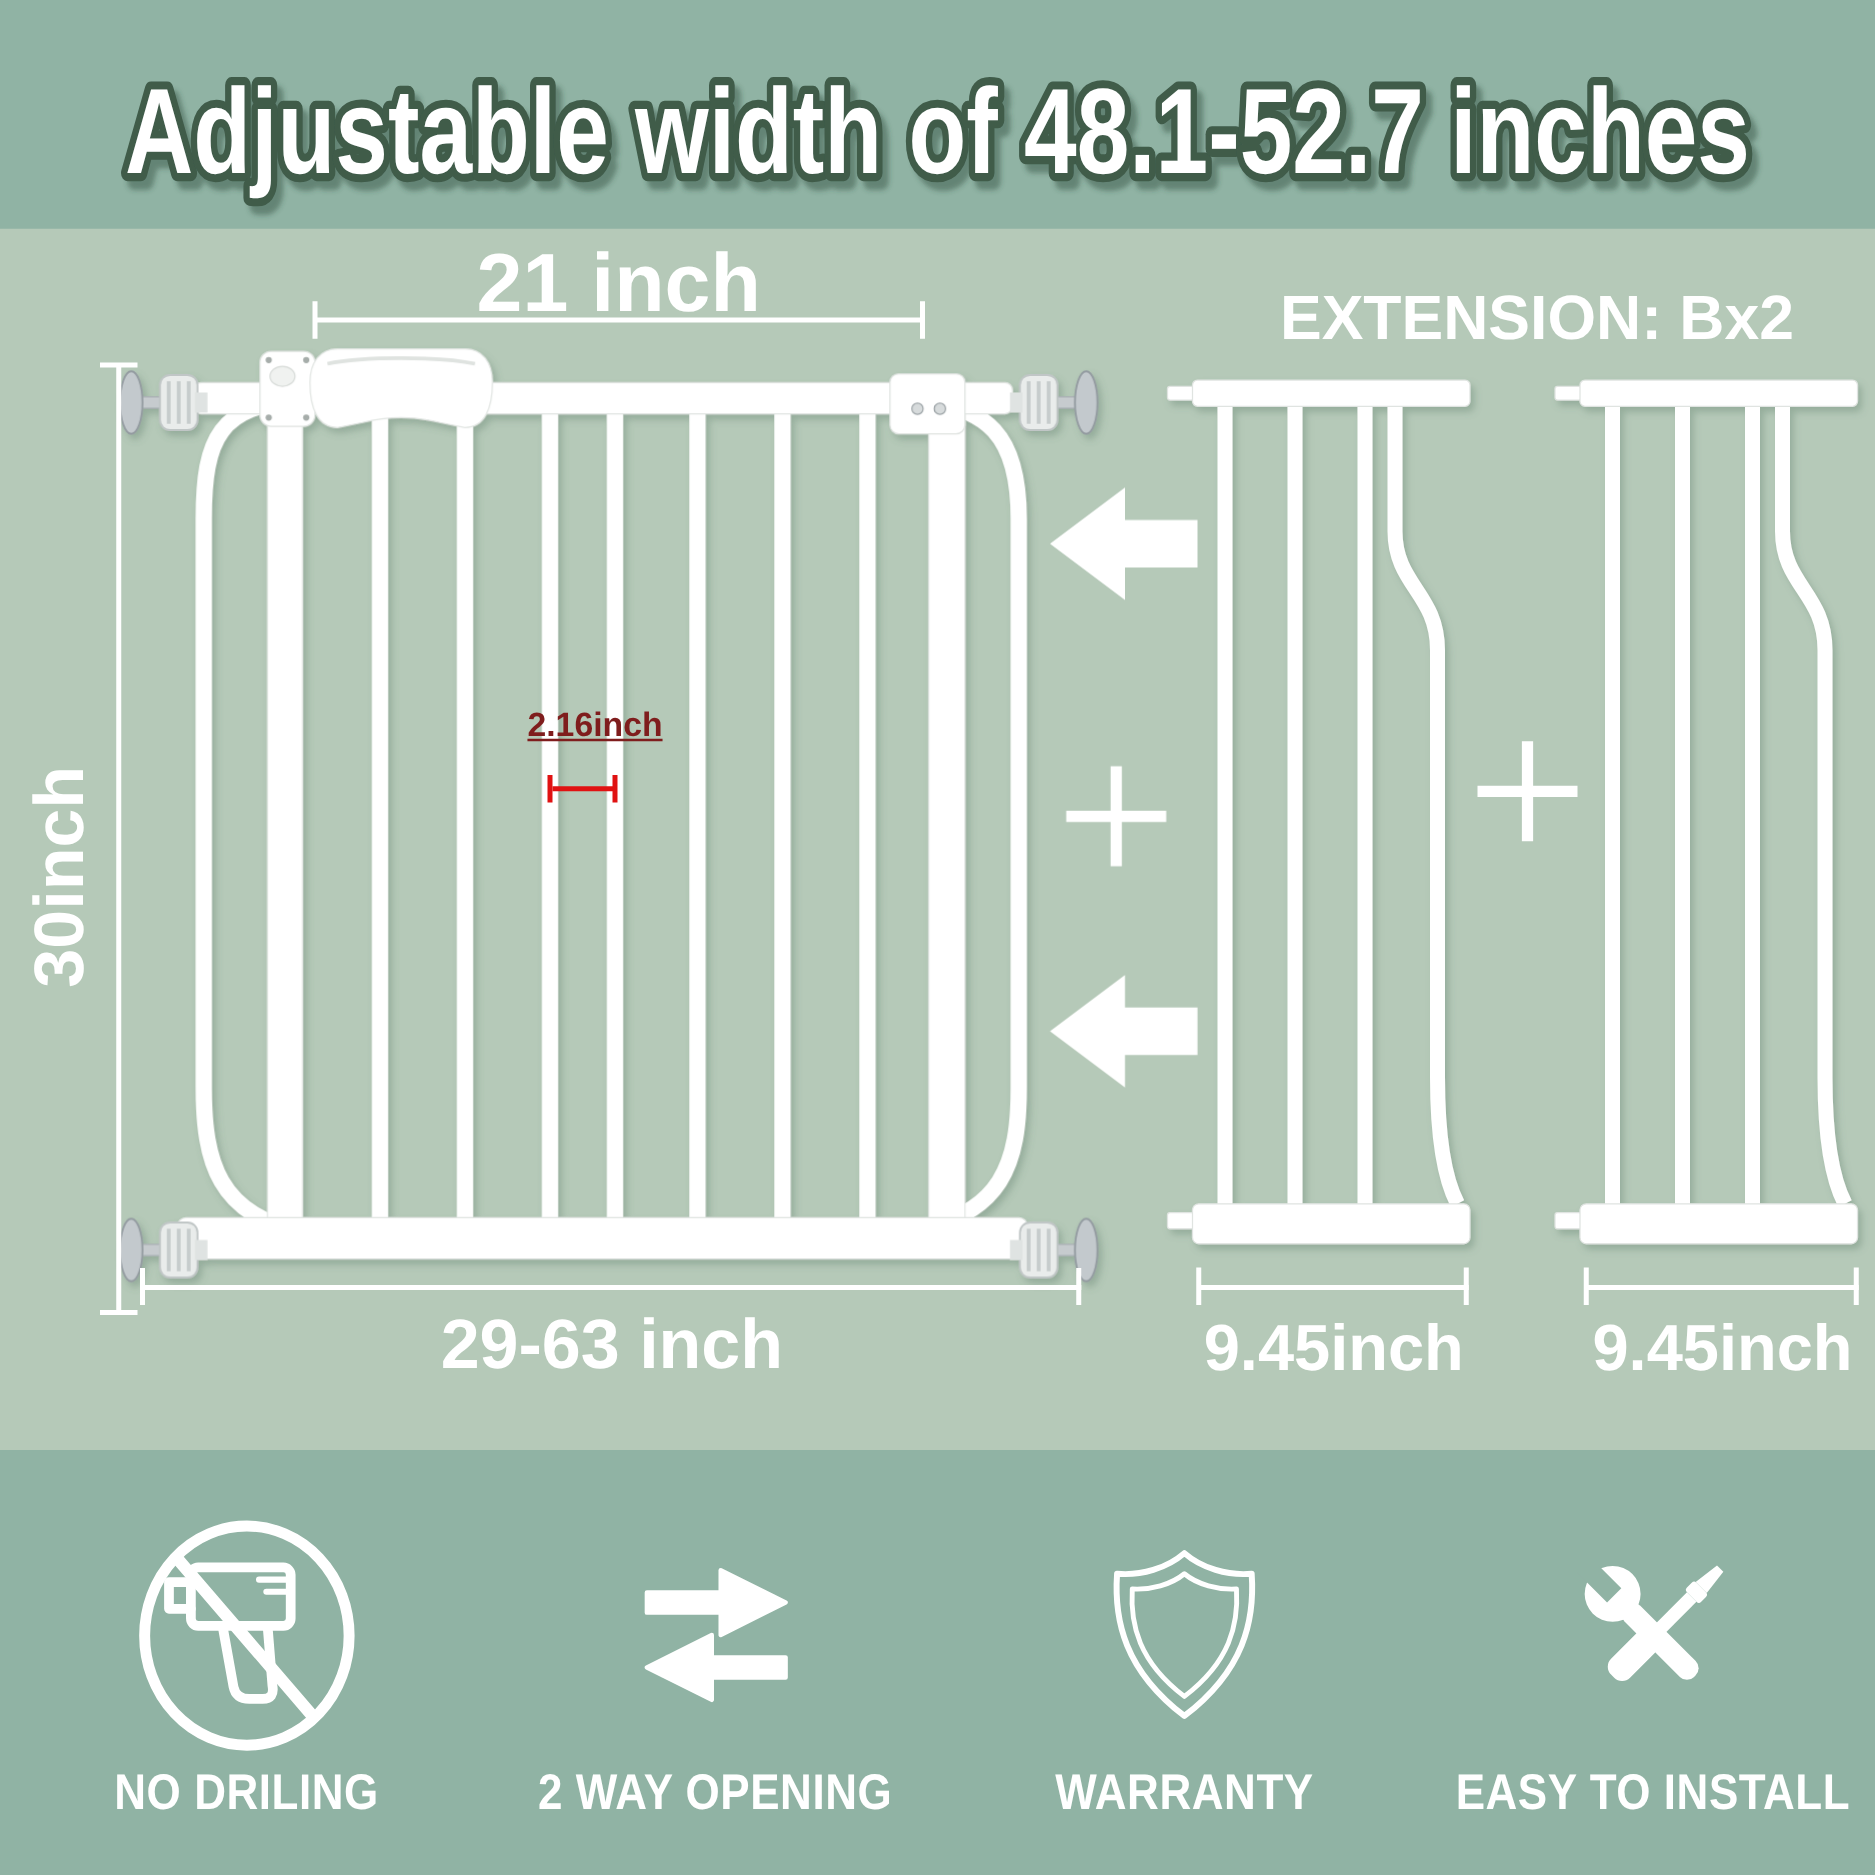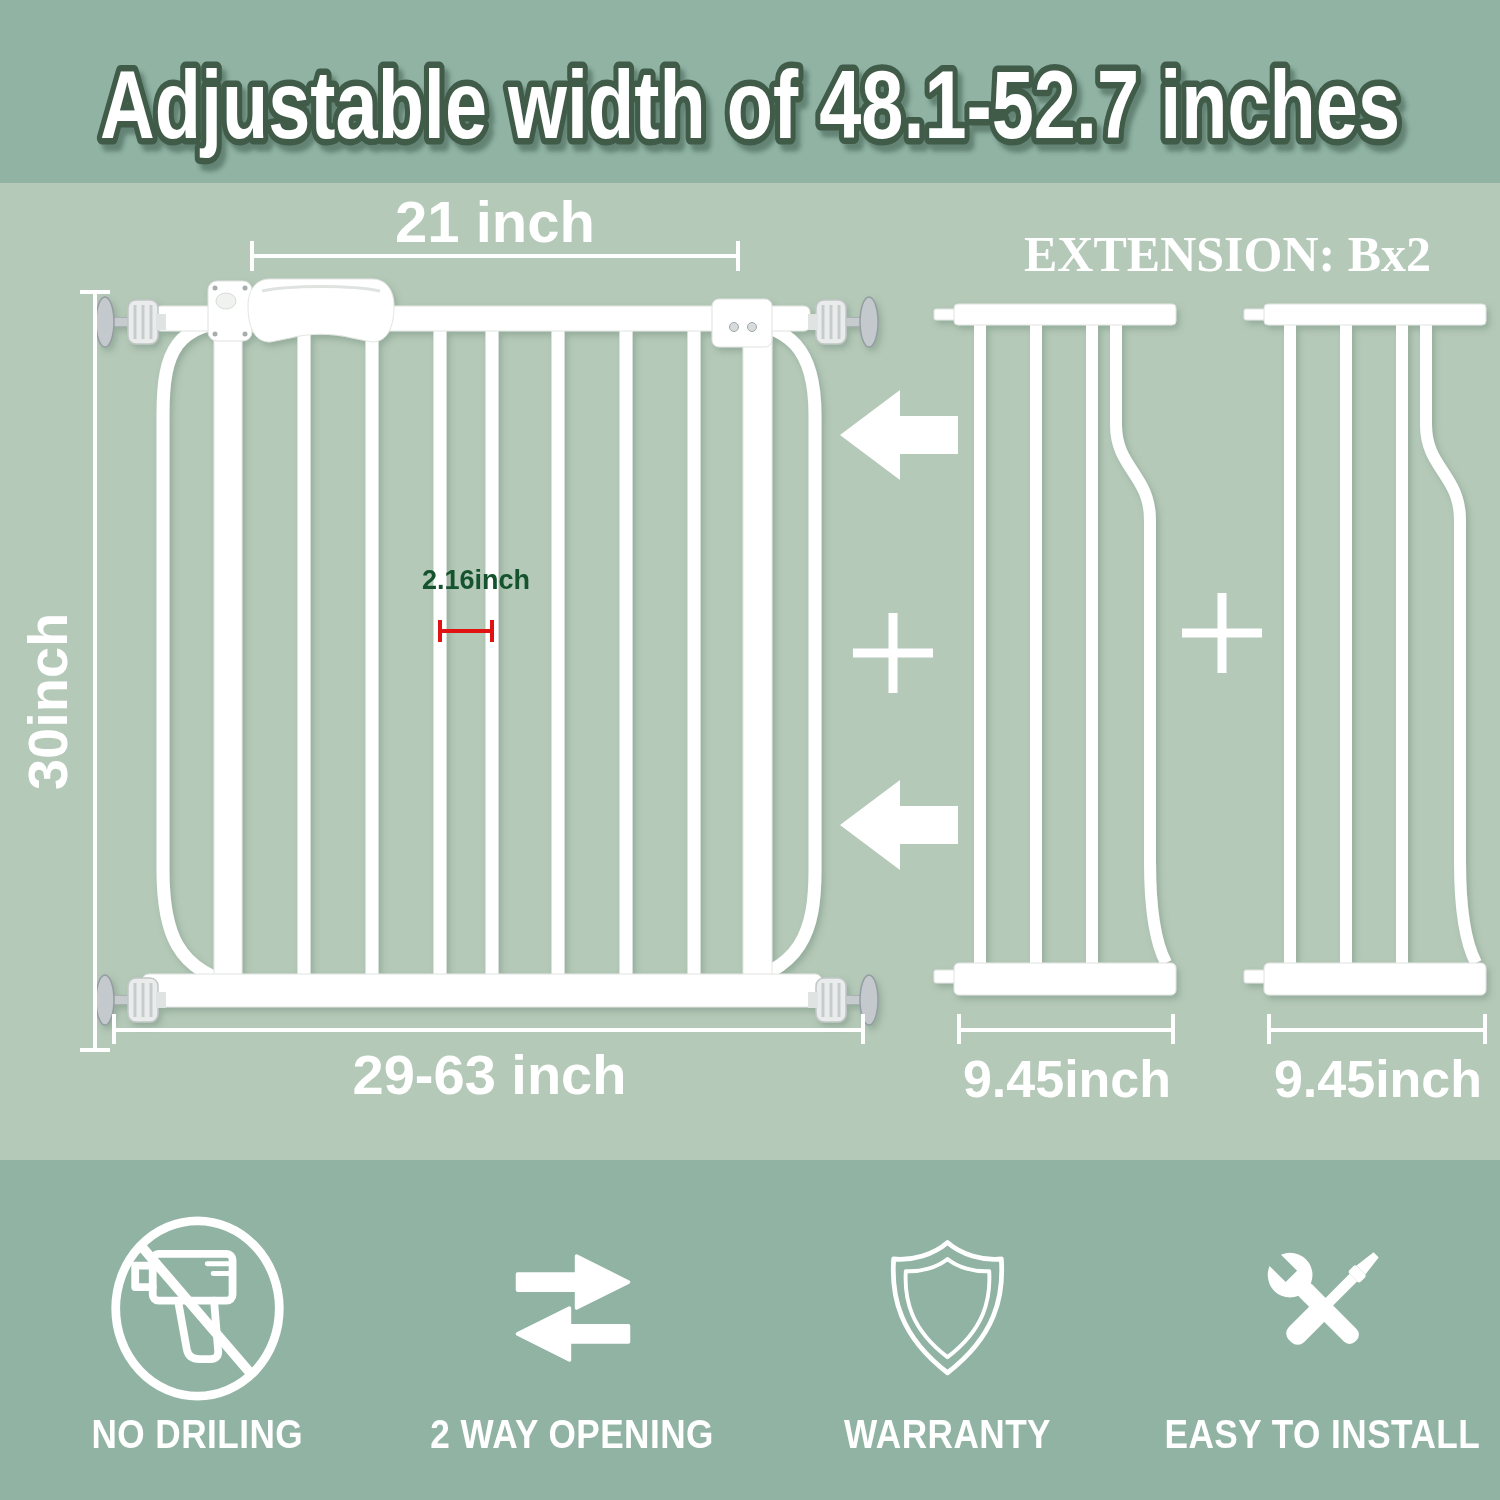--- a/index.html
+++ b/index.html
@@ -18,21 +18,21 @@
 
   .dim-label{
     position:absolute;color:#ffffff;font-weight:bold;text-align:center;
     white-space:nowrap;line-height:1.05;
   }
   .dline-h{position:absolute;height:4px;background:#ffffff;}
   .dline-v{position:absolute;width:4px;background:#ffffff;}
   .tick-v{position:absolute;width:4px;height:30px;background:#ffffff;}
   .tick-h{position:absolute;height:4px;width:30px;background:#ffffff;}
 
-  .red{color:#14532d;}
+  .red{color:#7f1d1d;text-decoration:underline;}
   .rline-h{position:absolute;height:4px;background:#e01212;}
   .rtick-v{position:absolute;width:4px;height:22px;background:#e01212;}
 
   .features{
     position:absolute;left:0;top:1160px;width:1500px;height:340px;
     display:flex;flex-direction:row;
   }
   .feature{
     width:375px;display:flex;flex-direction:column;align-items:center;
     padding-top:58px;box-sizing:border-box;padding-left:20px;
@@ -140,41 +140,41 @@
     <g filter="url(#soft)">
       <use href="#extPanel" x="1264" y="0"></use>
     </g>
 
     <use href="#arrowLeft" x="0" y="0"></use>
     <use href="#arrowLeft" x="0" y="390"></use>
     <use href="#plusSign" x="893" y="653"></use>
     <use href="#plusSign" x="1222" y="633"></use>
   </svg>
 
-  <div class="dim-label" style="left:252px;top:192px;width:486px;font-size:58px;">21 inch</div>
+  <div class="dim-label" style="left:252px;top:192px;width:486px;font-size:66px;">21 inch</div>
   <div class="dline-h" style="left:252px;top:254px;width:486px;"></div>
   <div class="tick-v" style="left:250px;top:241px;"></div>
   <div class="tick-v" style="left:736px;top:241px;"></div>
 
   <div class="dim-label" style="left:-92px;top:672px;width:280px;font-size:56px;transform:rotate(-90deg);">30inch</div>
   <div class="dline-v" style="left:93px;top:292px;height:758px;"></div>
   <div class="tick-h" style="left:80px;top:290px;"></div>
   <div class="tick-h" style="left:80px;top:1048px;"></div>
 
   <div class="dim-label" style="left:114px;top:1046px;width:751px;font-size:56px;">29-63 inch</div>
   <div class="dline-h" style="left:114px;top:1028px;width:751px;"></div>
   <div class="tick-v" style="left:112px;top:1014px;"></div>
   <div class="tick-v" style="left:861px;top:1014px;"></div>
 
   <div class="dim-label red" style="left:400px;top:566px;width:152px;font-size:27px;">2.16inch</div>
   <div class="rline-h" style="left:442px;top:629px;width:50px;"></div>
   <div class="rtick-v" style="left:438px;top:620px;"></div>
   <div class="rtick-v" style="left:490px;top:620px;"></div>
 
-  <div class="dim-label" style="left:1024px;top:228px;width:400px;font-size:50px;font-family:Liberation Serif, serif;">EXTENSION: Bx2</div>
+  <div class="dim-label" style="left:1024px;top:228px;width:400px;font-size:50px;">EXTENSION: Bx2</div>
 
   <div class="dim-label" style="left:929px;top:1052px;width:276px;font-size:52px;">9.45inch</div>
   <div class="dline-h" style="left:959px;top:1028px;width:216px;"></div>
   <div class="tick-v" style="left:957px;top:1014px;"></div>
   <div class="tick-v" style="left:1171px;top:1014px;"></div>
 
   <div class="dim-label" style="left:1239px;top:1052px;width:278px;font-size:52px;">9.45inch</div>
   <div class="dline-h" style="left:1269px;top:1028px;width:218px;"></div>
   <div class="tick-v" style="left:1267px;top:1014px;"></div>
   <div class="tick-v" style="left:1483px;top:1014px;"></div>

